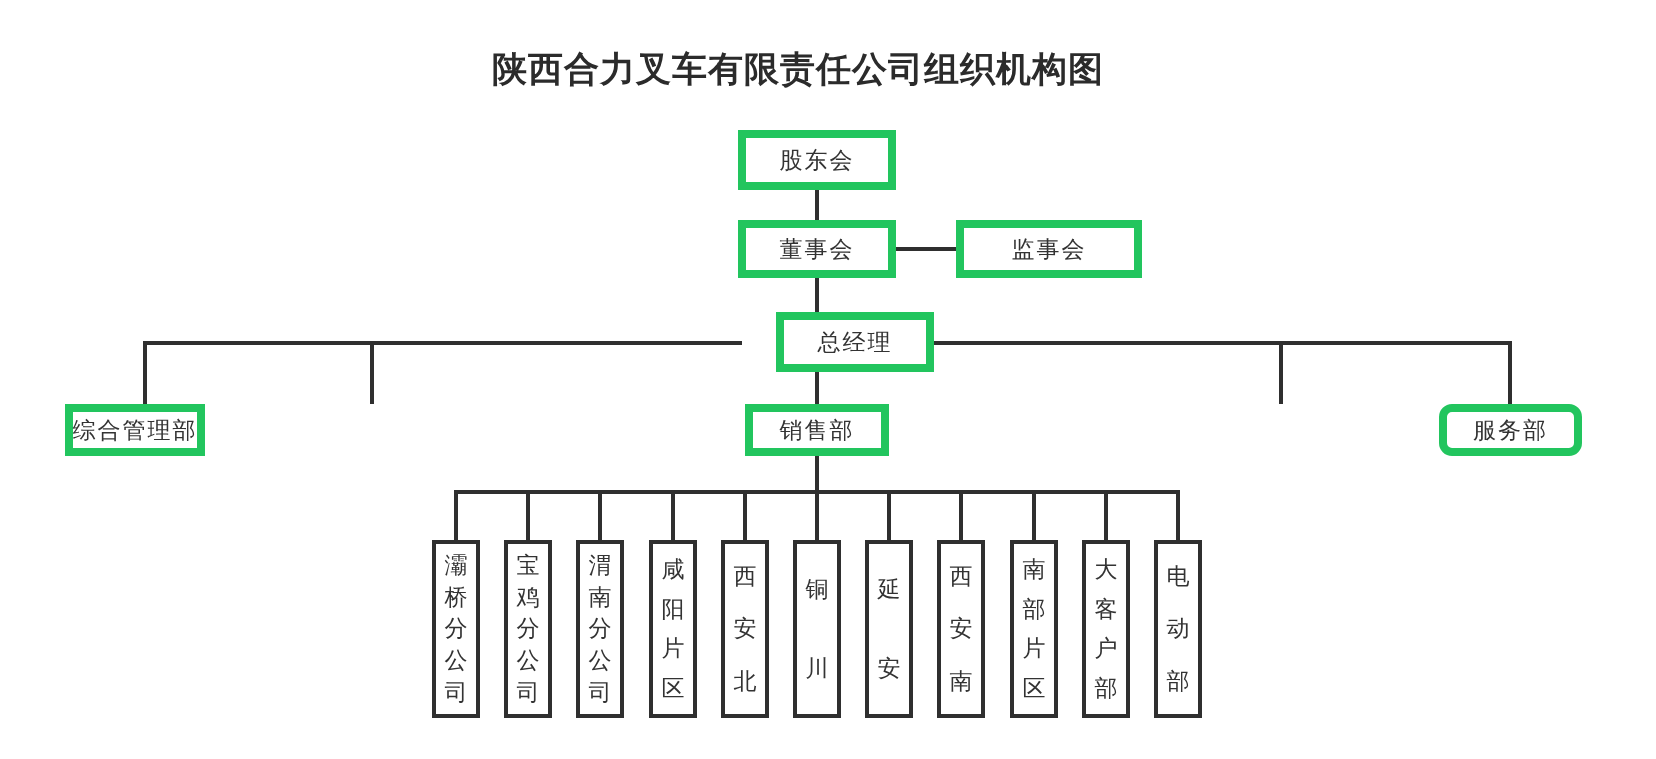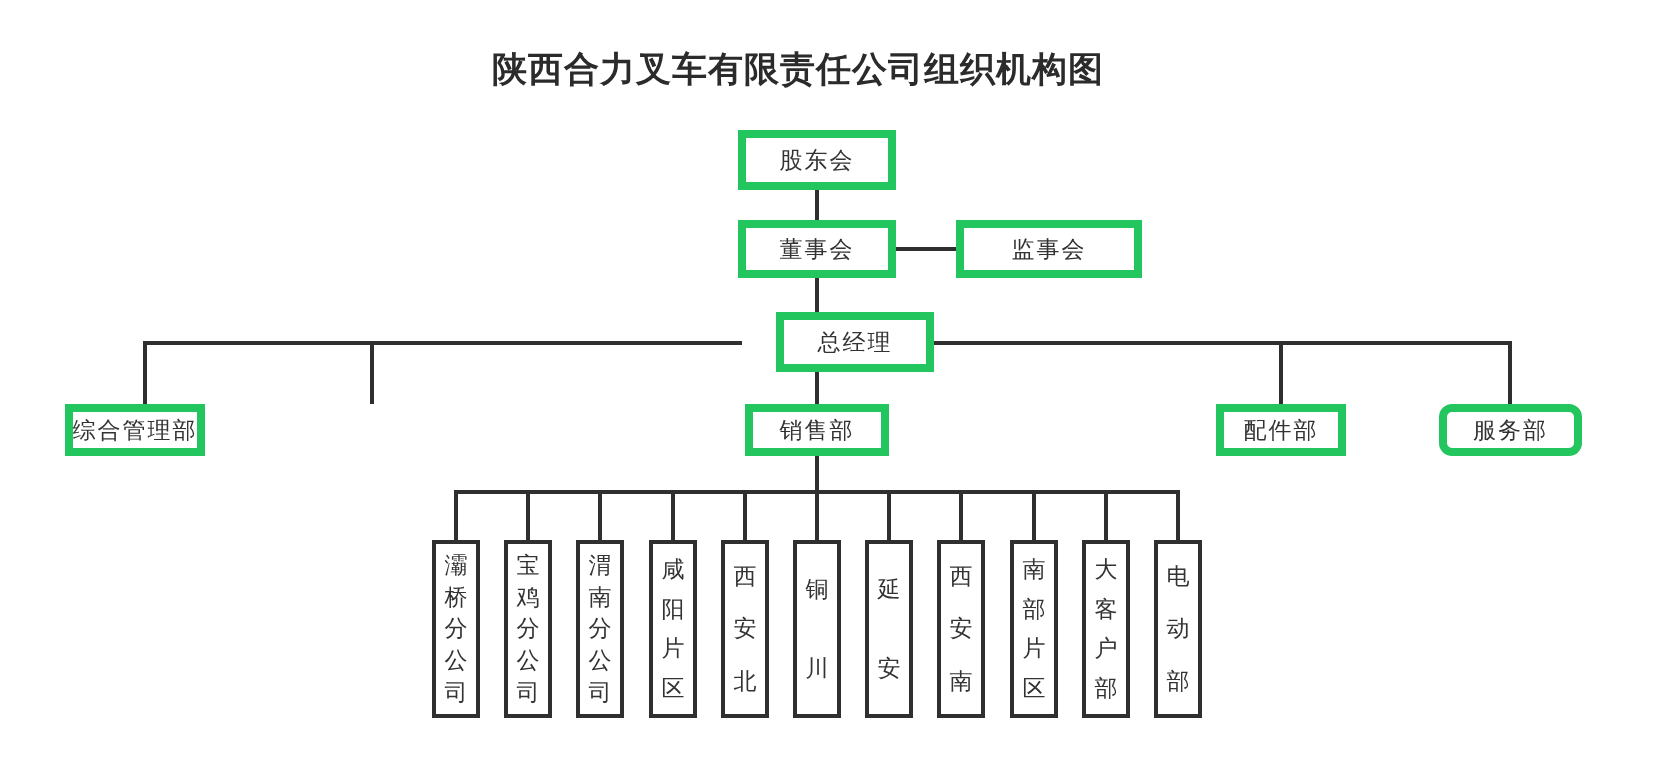--- a/index.html
+++ b/index.html
@@ -88,21 +88,20 @@
   <div class="line" style="left:1104px; top:490px; width:4px; height:52px;"></div>
   <div class="line" style="left:1176px; top:490px; width:4px; height:52px;"></div>
 
   <div class="box" style="left:738px; top:130px; width:158px; height:60px;">股东会</div>
   <div class="box" style="left:738px; top:220px; width:158px; height:58px;">董事会</div>
   <div class="box" style="left:956px; top:220px; width:186px; height:58px;">监事会</div>
   <div class="box" style="left:738px; top:312px; width:158px; height:60px;margin-left:38px;">总经理</div>
 
   <div class="box" style="left:65px;   top:404px; width:140px; height:52px;">综合管理部</div>
   <div class="box" style="left:745px;  top:404px; width:144px; height:52px;">销售部</div>
-  <div class="box" style="left:1216px; top:404px; width:130px; height:52px;">配件部</div>
   <div class="box" style="left:1439px; top:404px; width:143px; height:52px;border-radius:13px;">服务部</div>
 
   <div class="branch" style="left:432px;">
       <span>灞</span>
       <span>桥</span>
       <span>分</span>
       <span>公</span>
       <span>司</span>
     </div>
   <div class="branch" style="left:504px;">

